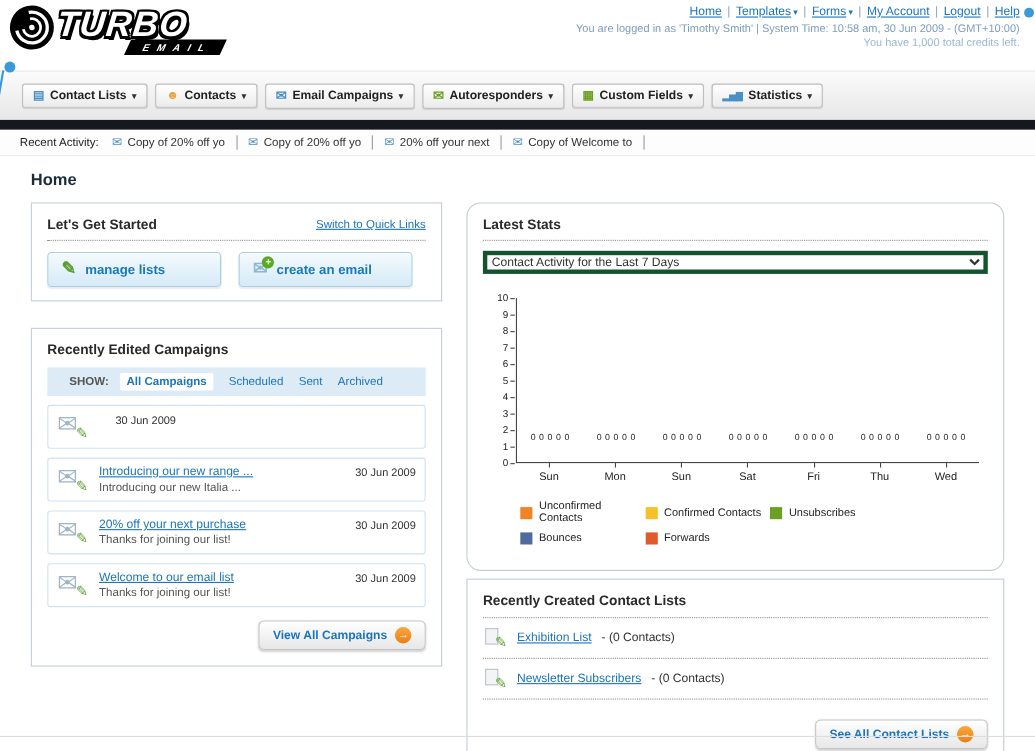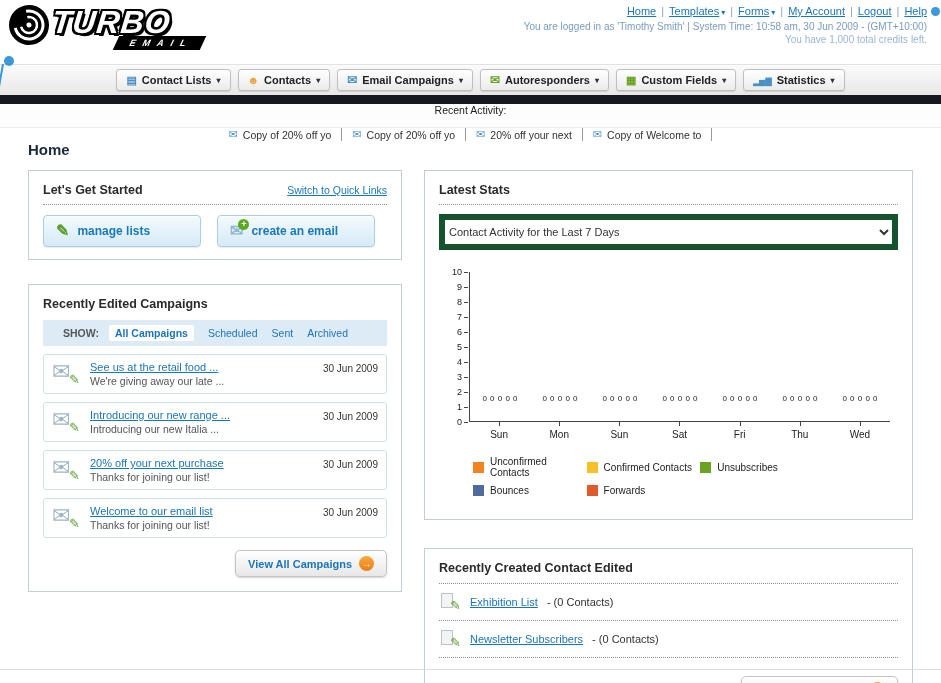--- a/index.html
+++ b/index.html
@@ -38,22 +38,22 @@
   .login-line { margin-top: 4px; font-size: 10px; color: #7b9cc0; }
   .credits-line { margin-top: 2px; font-size: 10px; color: #9ab7d4; }
 
   
   .deco-dot-left { position: absolute; left: 4px; top: 56px; width: 10px; height: 10px; border-radius: 50%; background: #3a99d8; }
   .deco-line-left { position: absolute; left: 2px; top: 64px; width: 2px; height: 46px; background: #3a99d8; transform: rotate(10deg); transform-origin: top; }
   .deco-dot-right { position: absolute; right: 1px; top: 7px; width: 9px; height: 9px; border-radius: 50%; background: #3a99d8; }
 
   
   .nav-bar {
-    height: 31px; background: linear-gradient(#fbfbfb, #e7e7e7);
-    border-top: 1px solid #e2e2e2; display: flex; align-items: center; gap: 7px; padding: 0 0 0 20px; justify-content: center;
+    height: 45px; background: linear-gradient(#fbfbfb, #e7e7e7);
+    border-top: 1px solid #e2e2e2; display: flex; align-items: center; gap: 7px; padding: 0 0 0 20px;
   }
   .nav-tab {
     display: inline-flex; align-items: center; gap: 5px; padding: 4px 9px;
     background: linear-gradient(#ffffff, #ebebeb); border: 1px solid #bfbfbf; border-radius: 3px;
     font-size: 11px; font-weight: bold; color: #222; cursor: pointer; box-shadow: 0 1px 1px rgba(0,0,0,.12);
     white-space: nowrap;
   }
   .tab-icon { display: inline-block; line-height: 1; }
   .icon-contact-lists::before { content: "▤"; color: #4a90c4; font-size: 11px; }
   .icon-contacts::before { content: "☻"; color: #e8a33d; font-size: 11px; }
@@ -61,21 +61,21 @@
   .icon-autoresponders::before { content: "✉"; color: #6aa121; font-size: 12px; }
   .icon-custom-fields::before { content: "▦"; color: #6aa121; font-size: 11px; }
   .icon-statistics::before { content: "▂▅▇"; color: #4a90c4; font-size: 8px; letter-spacing: 0; }
   .tab-caret { font-size: 8px; color: #333; }
 
   .dark-strip { height: 9px; background: #15181f; }
 
   
   .activity-bar {
     height: 24px; display: flex; align-items: center; gap: 12px; padding: 0 18px;
-    background: #fdfdfd; border-bottom: 1px solid #ececec; font-size: 10.5px; color: #222; flex-direction: column;
+    background: #fdfdfd; border-bottom: 1px solid #ececec; font-size: 10.5px; color: #222;
   }
   .activity-label { white-space: nowrap; }
   .activity-items { display: flex; align-items: center; gap: 10px; }
   .activity-item { display: inline-flex; align-items: center; gap: 5px; padding-right: 10px; border-right: 1px solid #9a9a9a; cursor: pointer; }
   .mini-env { color: #4a90c4; font-size: 11px; }
   .activity-text { color: #333; white-space: nowrap; }
 
   
   .main { padding: 0 28px; }
   .page-title { margin: 13px 0 12px; font-size: 15px; font-weight: bold; color: #1c2b39; }
@@ -130,23 +130,23 @@
     background: linear-gradient(#ffffff, #e7e7e7); border: 1px solid #c5c5c5; border-radius: 5px;
     box-shadow: 0 1px 2px rgba(0,0,0,.18); cursor: pointer;
     color: #1b75bb; font-weight: bold; font-size: 11px; font-family: "Liberation Sans", sans-serif;
   }
   .arrow-circle {
     width: 15px; height: 15px; border-radius: 50%; background: linear-gradient(#f9a83f, #ee7d12);
     color: #fff; font-size: 10px; line-height: 15px; text-align: center; font-weight: bold;
   }
 
   
-  .stats-panel { margin-bottom: 28px; padding-bottom: 16px; }
+  .stats-panel { margin-bottom: 7px; padding-bottom: 16px; border-radius: 13px; }
   .stats-title-row { padding-bottom: 7px; }
-  .stats-select { width: 100%; margin-top: 9px; height: 36px; font-size: 11px; color: #333; border: 6px solid #14532d; background: #fff; font-family: "Liberation Sans", sans-serif; }
+  .stats-select { width: 100%; margin-top: 9px; height: 21px; font-size: 11px; color: #333; border: 4px solid #14532d; background: #fff; font-family: "Liberation Sans", sans-serif; }
   .chart-wrap { margin: 22px 8px 0 30px; position: relative; }
   .plot { position: relative; height: 150px; border-left: 1px solid #444; border-bottom: 1px solid #444; }
   .y-axis { position: absolute; left: -26px; top: 0; height: 150px; width: 24px; display: flex; flex-direction: column; justify-content: space-between; }
   .y-tick { height: 0; line-height: 0; font-size: 9px; color: #222; display: flex; align-items: center; justify-content: flex-end; gap: 2px; }
   .y-dash { width: 4px; height: 1px; background: #444; flex: none; }
   .chart-groups { display: flex; height: 100%; }
   .chart-group { position: relative; flex: 1; }
   .zero-row { position: absolute; bottom: 18px; width: 100%; text-align: center; font-size: 8px; color: #222; word-spacing: 1px; }
   .x-labels { display: flex; }
   .x-label { flex: 1; text-align: center; position: relative; padding-top: 7px; font-size: 10px; color: #222; }
@@ -297,21 +297,20 @@
               <span class="filter-link">Sent</span>
               <span class="filter-link">Archived</span>
             </span>
         </div>
         <div id="campaign-list">
             <div class="campaign-row">
               <span class="env-pencil">
                 <span class="env-glyph">✉</span>
                 <span class="pencil-glyph">✎</span>
               </span>
-              <div class="campaign-text"><a class="campaign-title">See us at the retail food ...</a><div class="campaign-subtitle">We're giving away our late ...</div></div>
               <div class="campaign-date">30 Jun 2009</div>
             </div>
             <div class="campaign-row">
               <span class="env-pencil">
                 <span class="env-glyph">✉</span>
                 <span class="pencil-glyph">✎</span>
               </span>
               <div class="campaign-text"><a class="campaign-title">Introducing our new range ...</a><div class="campaign-subtitle">Introducing our new Italia ...</div></div>
               <div class="campaign-date">30 Jun 2009</div>
             </div>
@@ -450,21 +449,21 @@
             </div>
             <div class="legend-item">
               <span class="legend-swatch" style="background: rgb(224, 90, 43);"></span>
               <span class="legend-label">Forwards</span>
             </div>
           </div>
       </div>
 
       <div class="panel lists-panel">
         <div class="lists-title-row dotted">
-          <span class="panel-title">Recently Created Contact Edited</span>
+          <span class="panel-title">Recently Created Contact Lists</span>
         </div>
         <div id="contact-list-items">
             <div class="contact-list-item">
               <span class="cl-icon">
                 <span class="cl-page"></span>
                 <span class="cl-pencil">✎</span>
               </span>
               <a class="cl-link">Exhibition List</a>
               <span class="cl-suffix">- (0 Contacts)</span>
             </div>

